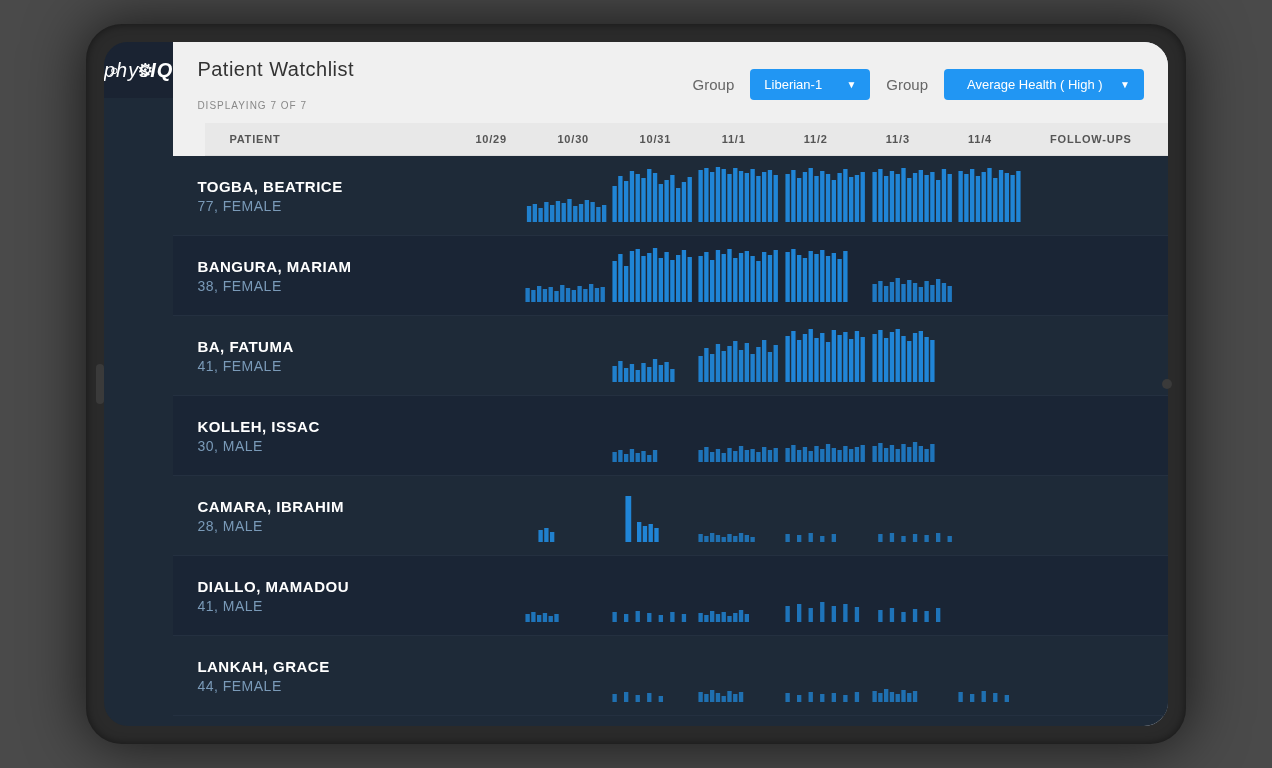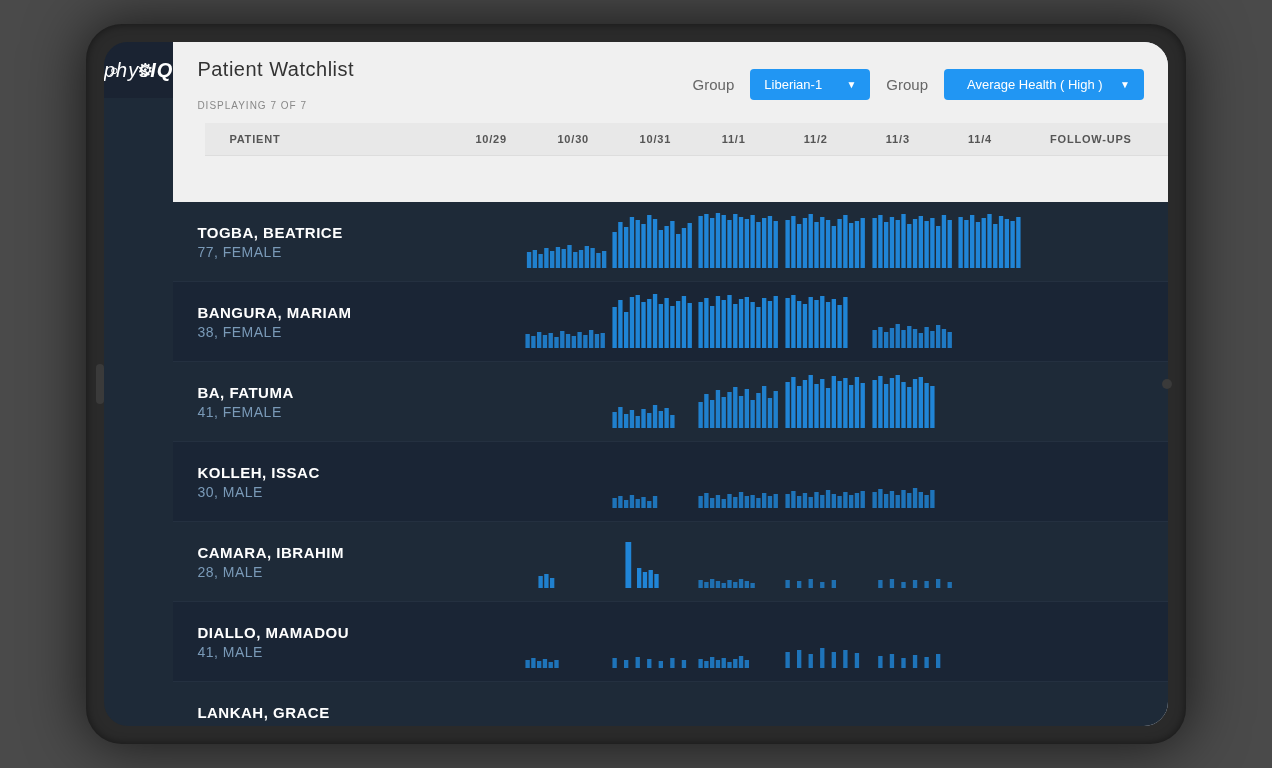--- a/index.html
+++ b/index.html
@@ -193,21 +193,20 @@
     }
 
     .col-header:first-child {
       padding-left: 0;
     }
 
     .table-body {
       flex: 1;
       overflow-y: auto;
       background: #1e2a38;
-      margin-top: 46px;
     }
 
     .patient-row {
       display: grid;
       grid-template-columns: 240px repeat(7, 1fr) 100px;
       padding: 0 24px;
       border-bottom: 1px solid #243040;
       align-items: center;
       min-height: 80px;
     }

